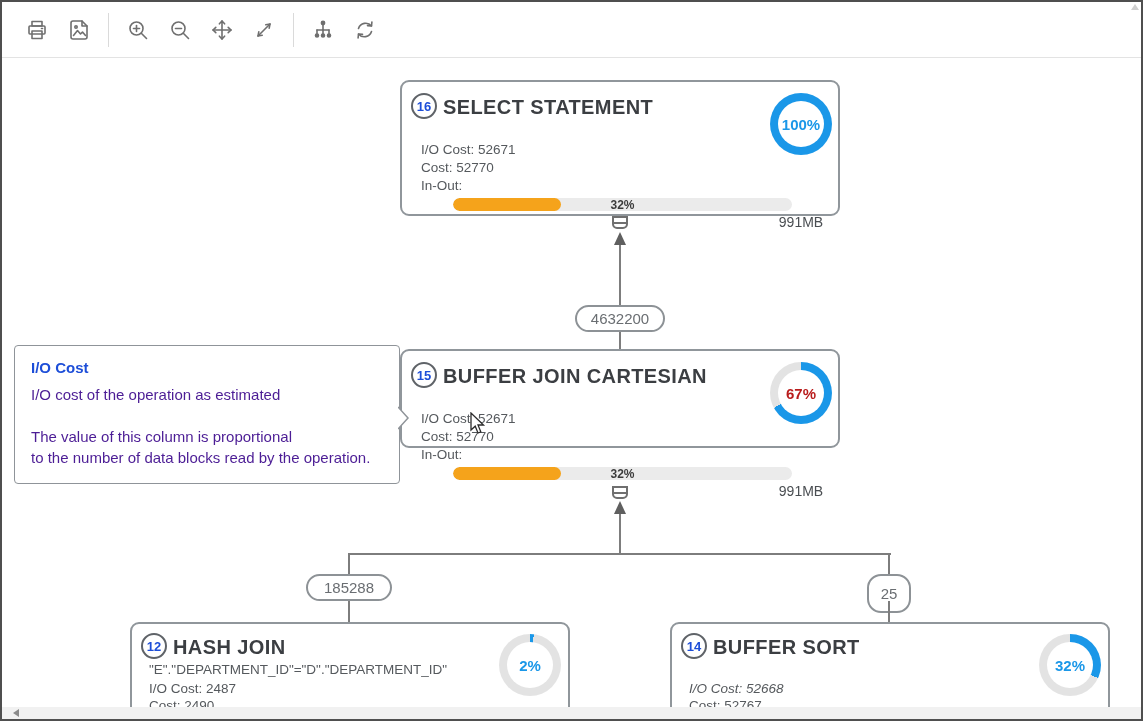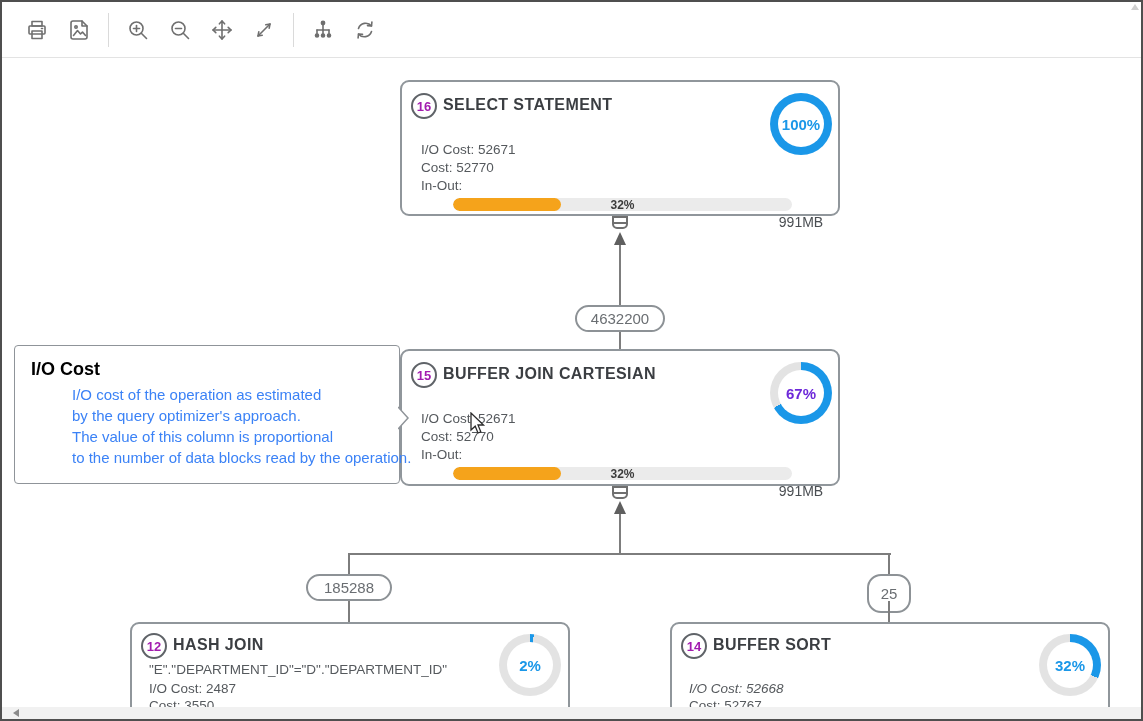--- a/index.html
+++ b/index.html
@@ -16,22 +16,22 @@
   .tb-btn svg { stroke:#6f6f6f; fill:none; stroke-width:1.6; stroke-linecap:round; stroke-linejoin:round; }
   .tb-sep { width:1px; height:34px; background:#dadada; margin:0 8px; }
 
   
   .canvas { position:absolute; inset:0; }
 
   .node { position:absolute; width:440px; background:#fff; border:2px solid #90969b;
     border-radius:9px; }
   .badge { position:absolute; left:9px; width:26px; height:26px; border:2px solid #5f6368;
     border-radius:50%; display:flex; align-items:center; justify-content:center;
-    font-size:13px; font-weight:bold; color:#a21caf; background:#fff; }
-  .node-title { position:absolute; left:41px; font-size:16px; font-weight:bold;
+    font-size:13px; font-weight:bold; color:#1d4ed8; background:#fff; }
+  .node-title { position:absolute; left:41px; font-size:20px; font-weight:bold;
     color:#3b3e42; letter-spacing:.4px; white-space:nowrap; }
   .detail { position:absolute; left:19px; font-size:13.5px; color:#55595d; white-space:nowrap; }
   .pbar { position:absolute; height:13px; background:#ebebeb; border-radius:7px; overflow:hidden; }
   .pbar-fill { position:absolute; left:0; top:0; bottom:0; border-radius:7px; }
   .pbar-label { position:absolute; inset:0; display:flex; align-items:center; justify-content:center;
     font-size:12px; font-weight:bold; color:#3c3c3c; }
   .donut { position:absolute; width:62px; height:62px; border-radius:50%; }
   .donut-hole { position:absolute; inset:8px; background:#fff; border-radius:50%;
     display:flex; align-items:center; justify-content:center; }
   .donut-label { font-size:15px; font-weight:bold;text-align:right; }
@@ -45,22 +45,22 @@
   .collapse-widget { position:absolute; width:16px; height:13px; background:#fff;
     border:2px solid #6f6f6f; border-radius:0 0 5px 5px; }
   .collapse-widget::after { content:""; position:absolute; left:0; right:0; top:4px;
     height:2px; background:#6f6f6f; }
   .pill { position:absolute; background:#fff; border:2px solid #8d9296; border-radius:14px;
     display:flex; align-items:center; justify-content:center; font-size:15px; color:#6a6e72; }
 
   
   .tooltip { position:absolute; left:12px; top:343px; width:386px; height:139px;
     background:#fff; border:1.5px solid #8f9499; border-radius:4px; z-index:3; }
-  .tooltip-title { position:absolute; left:16px; top:13px; font-size:18px; font-weight:bold; color:#000000; }
-  .tooltip-line { position:absolute; left:16px; font-size:15px; color:#3b82f6; white-space:nowrap;margin-left:41px; }
+  .tooltip-title { position:absolute; left:16px; top:13px; font-size:15px; font-weight:bold; color:#1d4ed8; }
+  .tooltip-line { position:absolute; left:16px; font-size:15px; color:#4c1d95; white-space:nowrap; }
   .tooltip-pointer { position:absolute; left:396px; top:403px; z-index:4; }
 
   
   .hscrollbar { position:absolute; left:0; right:0; bottom:0; height:12px; background:#f1f1f1;
     z-index:6; }
   .hscroll-left-arrow { position:absolute; left:11px; top:2px; width:0; height:0;
     border-top:4px solid transparent; border-bottom:4px solid transparent;
     border-right:6px solid #8a8a8a; }
   .vscrollbar { position:absolute; right:0; top:0; bottom:12px; width:11px; z-index:6; }
   .vscroll-up-arrow { position:absolute; right:2px; top:2px; width:0; height:0;
@@ -179,44 +179,44 @@
         <div class="pbar-label">32%</div>
       </div>
       <div class="donut" style="left: 368px; top: 11px; background: conic-gradient(rgb(26, 151, 232) 0deg, rgb(26, 151, 232) 100%, rgb(227, 227, 227) 100%, rgb(227, 227, 227) 100%);">
         <div class="donut-hole">
             <span class="donut-label" style="color: rgb(26, 151, 232);">100%</span>
           </div>
       </div>
       <div class="node-size" style="left:353px; top:84px;">991MB</div>
     </div>
 
-    <div class="node" style="left:398px; top:347px; height:137px;">
+    <div class="node" style="left:398px; top:347px; height:99px;">
       <span class="badge" style="top:11px;">15</span>
       <span class="node-title" style="top:14px;">BUFFER JOIN CARTESIAN</span>
       <div class="detail" style="top:60px;">I/O Cost: 52671</div>
       <div class="detail" style="top:78px;">Cost: 52770</div>
       <div class="detail" style="top:96px;">In-Out:</div>
       <div class="pbar" style="left:51px; top:116px; width:339px;">
         <div class="pbar-fill" style="width: 32%; background: rgb(245, 163, 27);"></div>
         <div class="pbar-label">32%</div>
       </div>
       <div class="donut" style="left: 368px; top: 11px; background: conic-gradient(rgb(26, 151, 232) 0deg, rgb(26, 151, 232) 67%, rgb(227, 227, 227) 67%, rgb(227, 227, 227) 100%);">
         <div class="donut-hole">
-            <span class="donut-label" style="color: #6d28d9;">67%</span>
+            <span class="donut-label" style="color: #b91c1c;">67%</span>
           </div>
       </div>
       <div class="node-size" style="left:353px; top:84px;">991MB</div>
     </div>
 
     <div class="node" style="left:128px; top:620px; height:140px;">
       <span class="badge" style="top:9px;">12</span>
       <span class="node-title" style="top:12px;">HASH JOIN</span>
       <div class="detail" style="left:17px; top:38px;">"E"."DEPARTMENT_ID"="D"."DEPARTMENT_ID"</div>
       <div class="detail" style="left:17px; top:57px;">I/O Cost: 2487</div>
-      <div class="detail" style="left:17px; top:74px;">Cost: 3550</div>
+      <div class="detail" style="left:17px; top:74px;">Cost: 2490</div>
       <div class="donut" style="left: 367px; top: 10px; background: conic-gradient(rgb(26, 151, 232) 0deg, rgb(26, 151, 232) 2%, rgb(227, 227, 227) 2%, rgb(227, 227, 227) 100%);">
         <div class="donut-hole">
             <span class="donut-label" style="color: rgb(26, 151, 232);">2%</span>
           </div>
       </div>
       <div class="node-size" style="left:352px; top:81px;">36MB</div>
     </div>
 
     <div class="node" style="left:668px; top:620px; height:140px;">
       <span class="badge" style="top:9px;">14</span>
@@ -227,21 +227,20 @@
         <div class="donut-hole">
             <span class="donut-label" style="color: rgb(26, 151, 232);">32%</span>
           </div>
       </div>
       <div class="node-size" style="left:352px; top:81px;">550B</div>
     </div>
 
     <div class="tooltip">
       <div class="tooltip-title">I/O Cost</div>
       <div class="tooltip-line" style="top:40px;">I/O cost of the operation as estimated</div>
-      <div class="tooltip-line" style="top:61px;">by the query optimizer's approach.</div>
       <div class="tooltip-line" style="top:82px;">The value of this column is proportional</div>
       <div class="tooltip-line" style="top:103px;">to the number of data blocks read by the operation.</div>
     </div>
     <svg class="tooltip-pointer" width="13" height="26">
       <path d="M0 2 L10 13 L0 24" fill="#ffffff" stroke="#8f9499" stroke-width="1.5"></path>
     </svg>
 
     <svg class="cursor" style="left:468px; top:410px;" width="16" height="24" viewBox="0 0 16 24">
       <path d="M1 1 L1 18 L5.2 14.2 L8 21 L10.8 19.8 L8 13 L13.5 13 Z" fill="#ffffff" stroke="#2b2b2b" stroke-width="1.3"></path>
     </svg>

